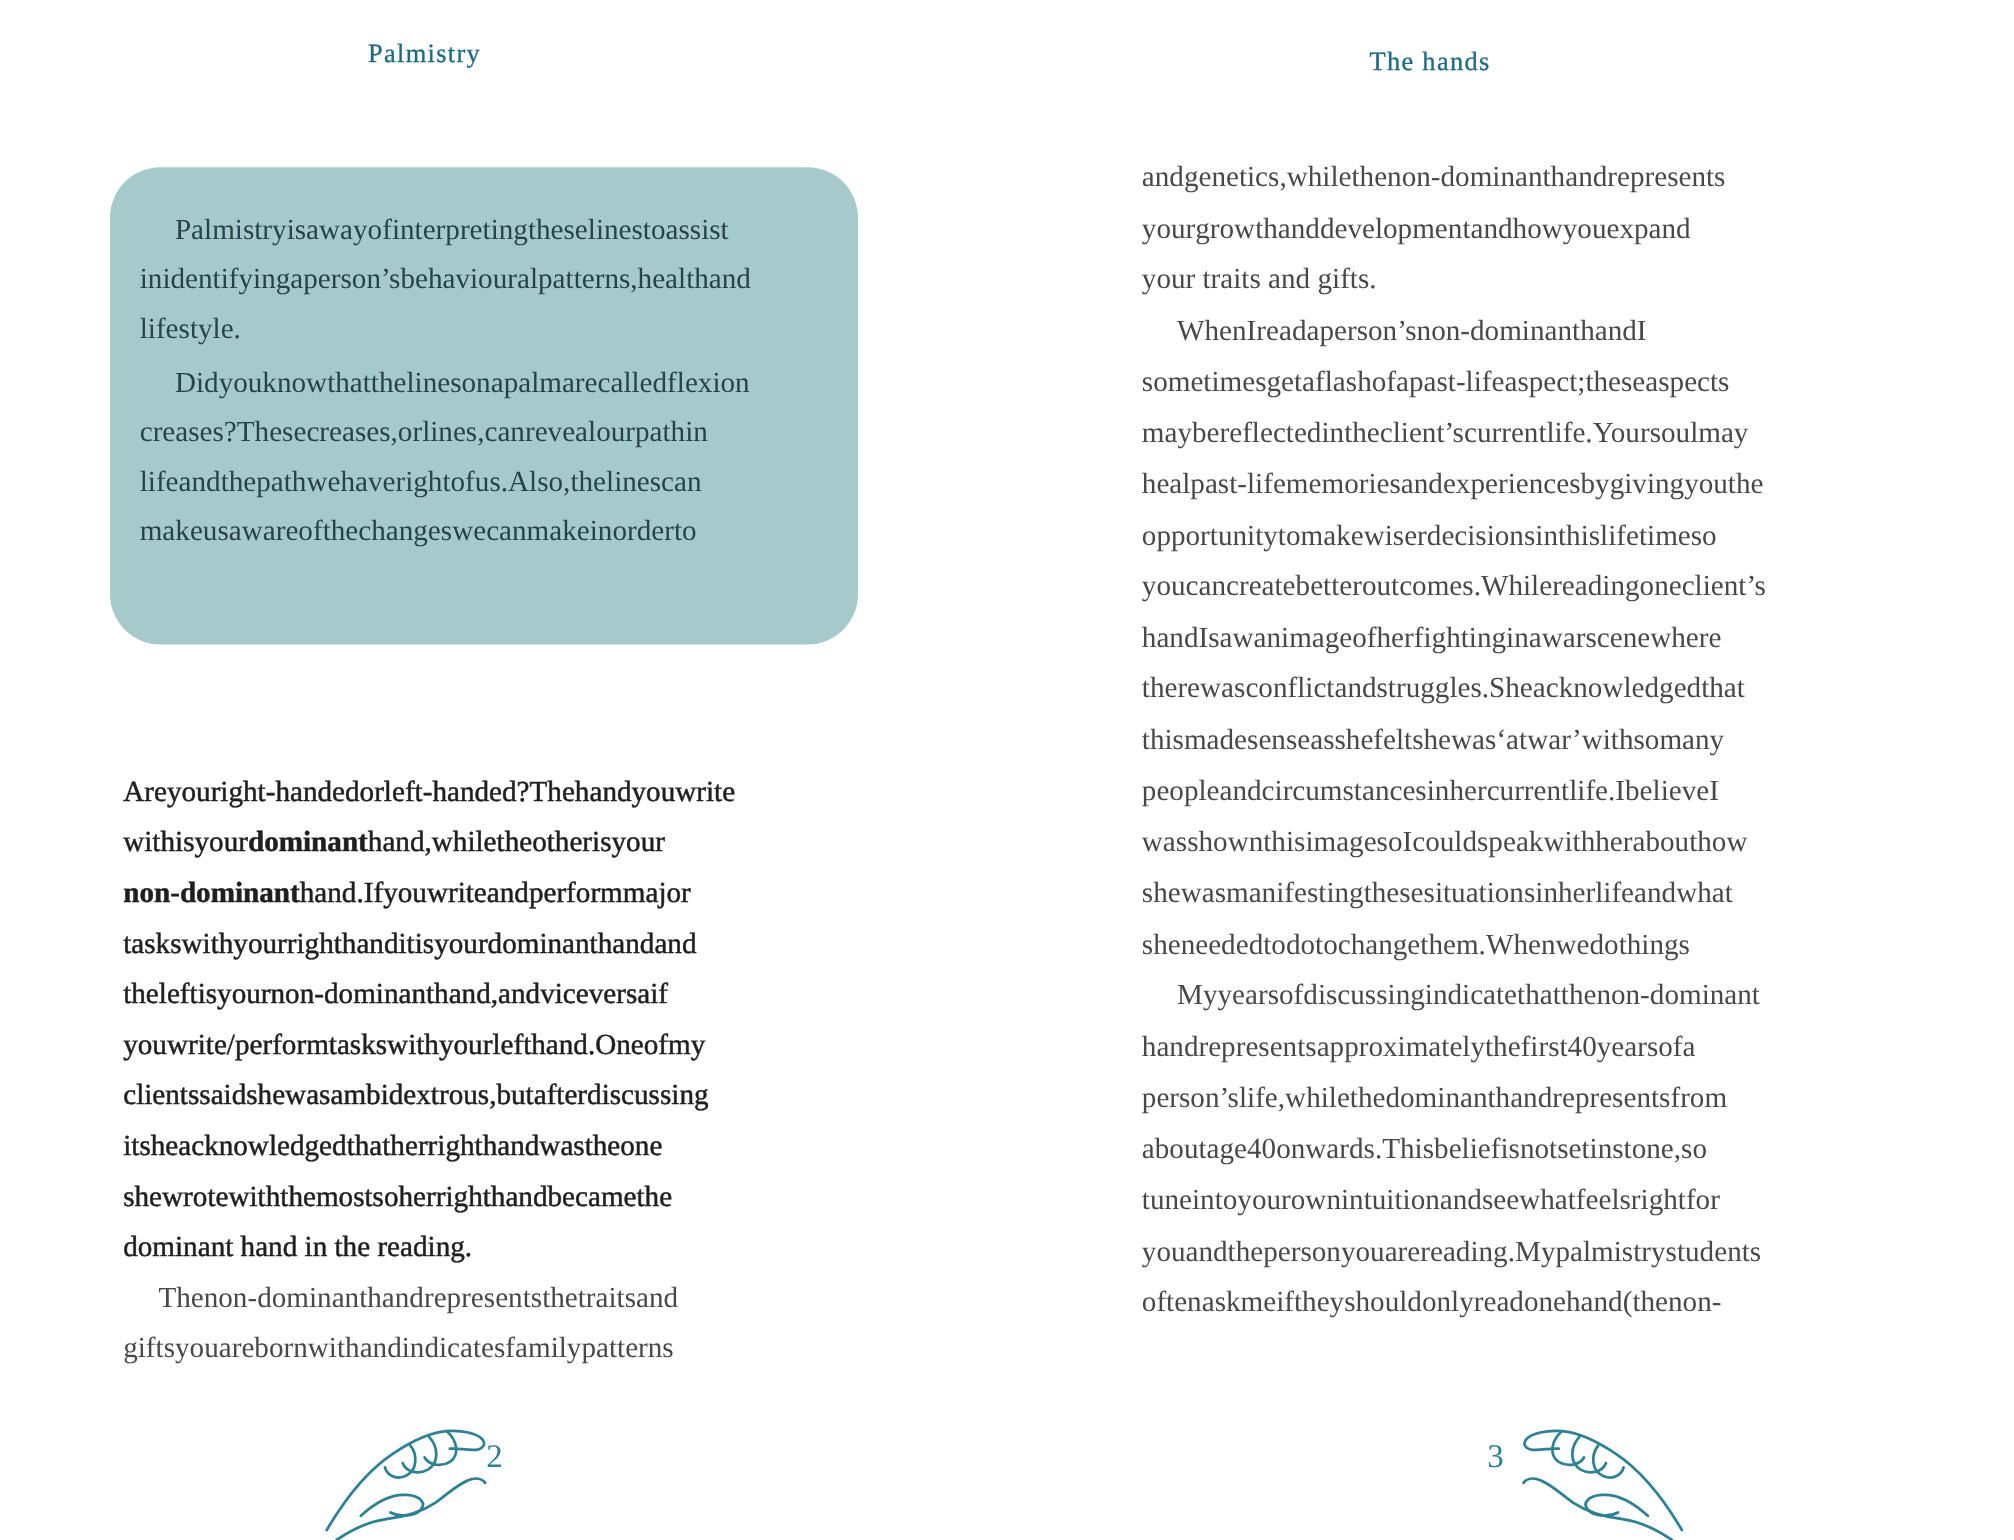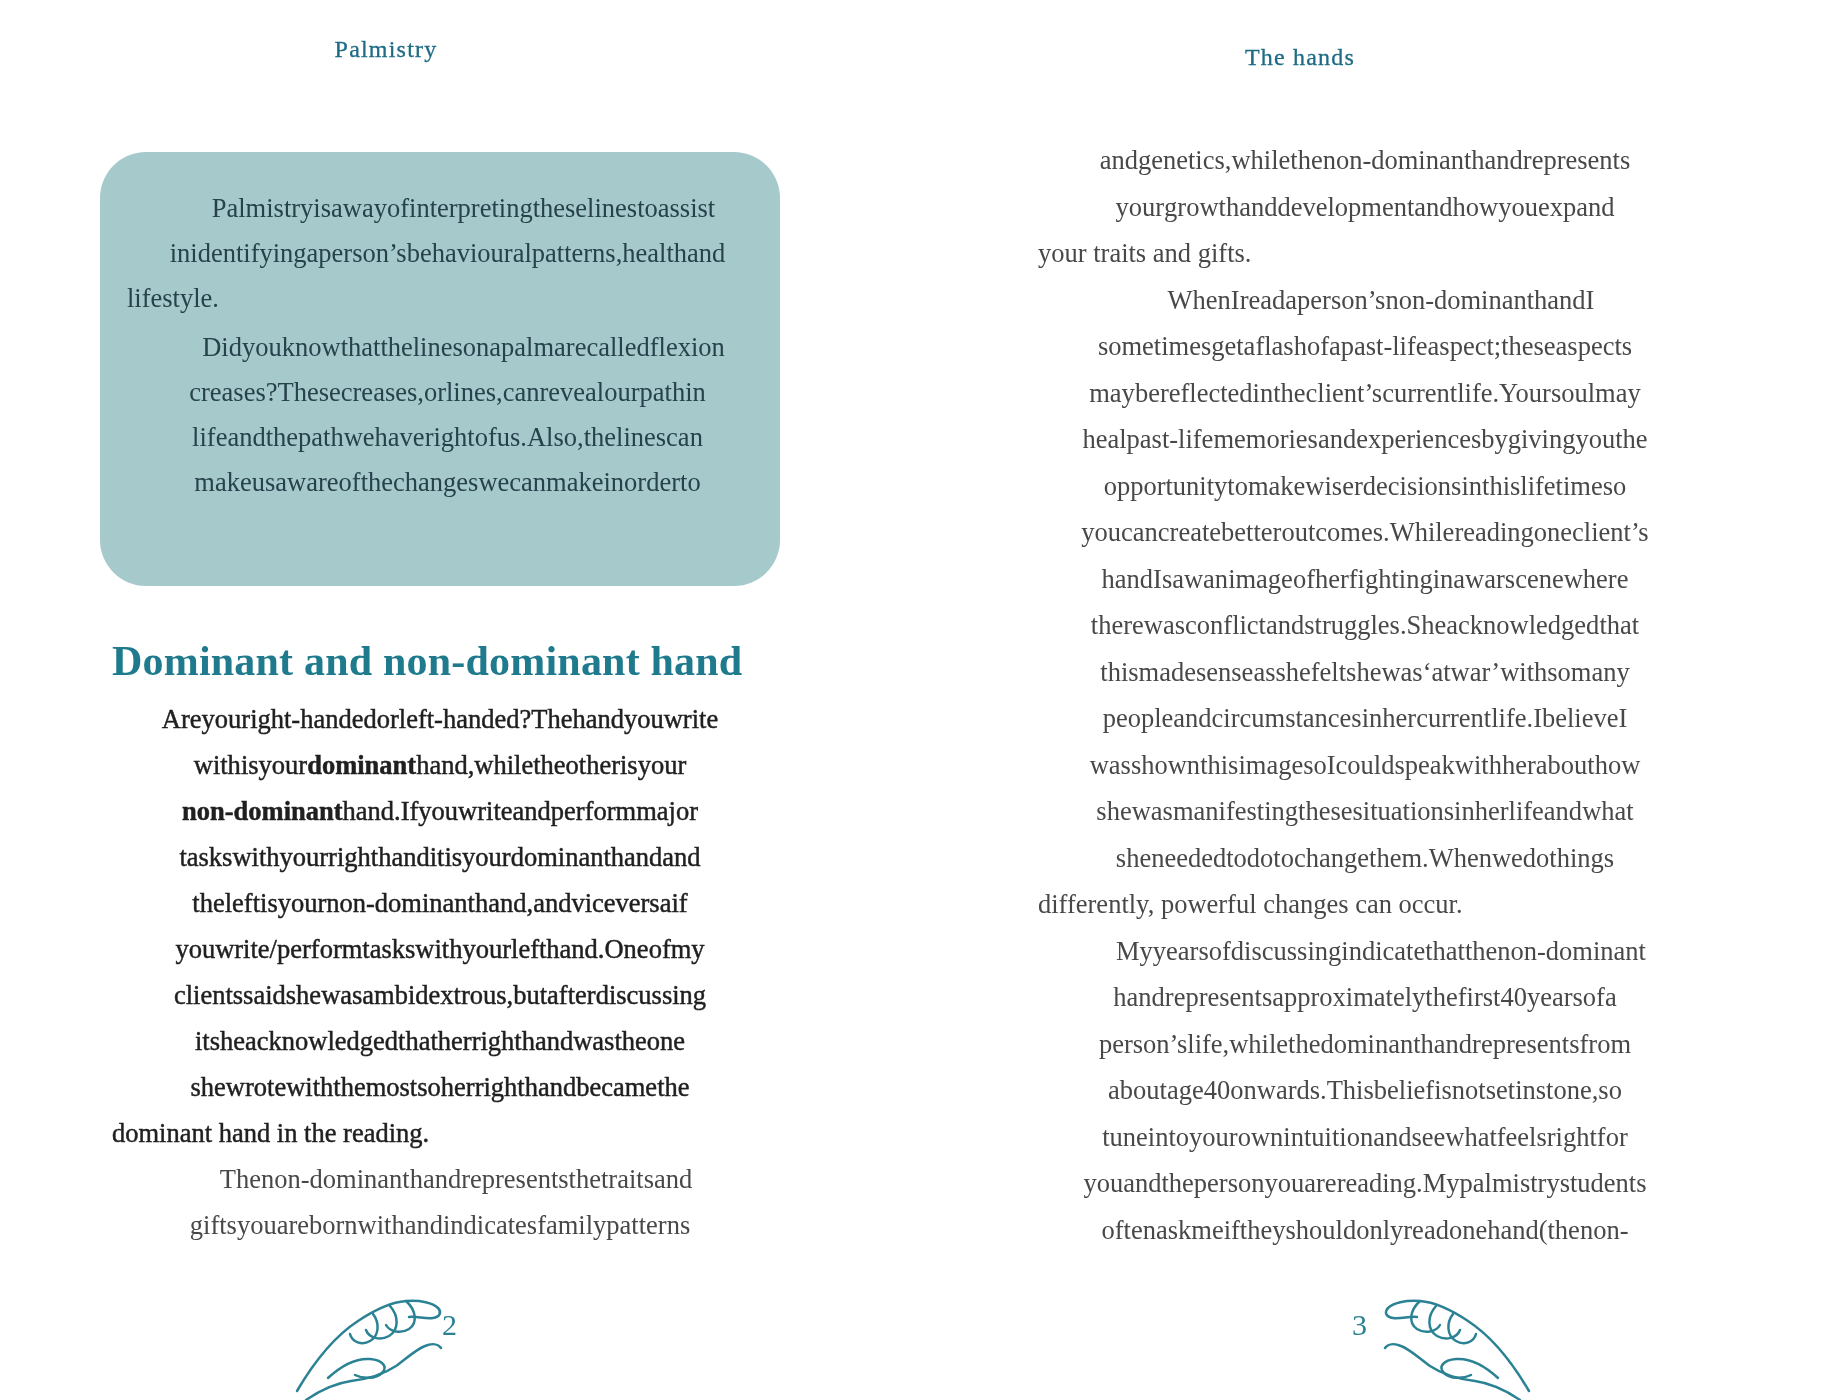--- a/index.html
+++ b/index.html
@@ -23,21 +23,21 @@
   .section-heading{position:absolute;left:112px;top:636px;margin:0;height:50px;line-height:50px;
     font-size:42px;font-weight:700;color:#1e7a8c;letter-spacing:0.2px;white-space:nowrap;}
 
   .body-col{position:absolute;font-size:26.5px;color:#484848;}
   .body-left{left:112px;top:696px;width:656px;}
   .body-left .tline{height:46px;line-height:46px;}
   .body-right{left:122px;top:137px;width:654px;}
   .body-right .tline{height:46.5px;line-height:46.5px;}
 
   .tline{white-space:nowrap;}
-  .jline{display:flex;justify-content:center;align-items:baseline;}
+  .jline{display:flex;justify-content:flex-start;align-items:baseline;}
   .ind{padding-left:32px;}
   .pgap{margin-top:4px;}
   .i{}
   .b{font-weight:700;}
   .sb{color:#1f1f1f;-webkit-text-stroke:0.45px #1f1f1f;}
 
   .page-num{position:absolute;font-size:30px;color:#2b8294;}
   .pn-left{left:442px;top:1308px;}
   .pn-right{left:436px;top:1308px;}
 
@@ -131,21 +131,20 @@
             <span>we</span>
             <span>can</span>
             <span>make</span>
             <span>in</span>
             <span>order</span>
             <span>to</span>
           </div>
         </div>
     </div>
 
-    <h1 class="section-heading">Dominant and non-dominant hand</h1>
 
     <div class="body-col body-left">
         <div class="tline jline sb">
           <span>Are</span>
           <span>you</span>
           <span>right-handed</span>
           <span>or</span>
           <span>left-handed?</span>
           <span>The</span>
           <span>hand</span>
@@ -458,21 +457,20 @@
           <span>to</span>
           <span>do</span>
           <span>to</span>
           <span>change</span>
           <span>them.</span>
           <span>When</span>
           <span>we</span>
           <span>do</span>
           <span>things</span>
         </div>
-        <div class="tline"><span>differently, powerful changes can occur.</span></div>
         <div class="tline jline ind">
           <span>My</span>
           <span>years</span>
           <span>of</span>
           <span>discussing</span>
           <span>indicate</span>
           <span>that</span>
           <span>the</span>
           <span>non-dominant</span>
         </div>

